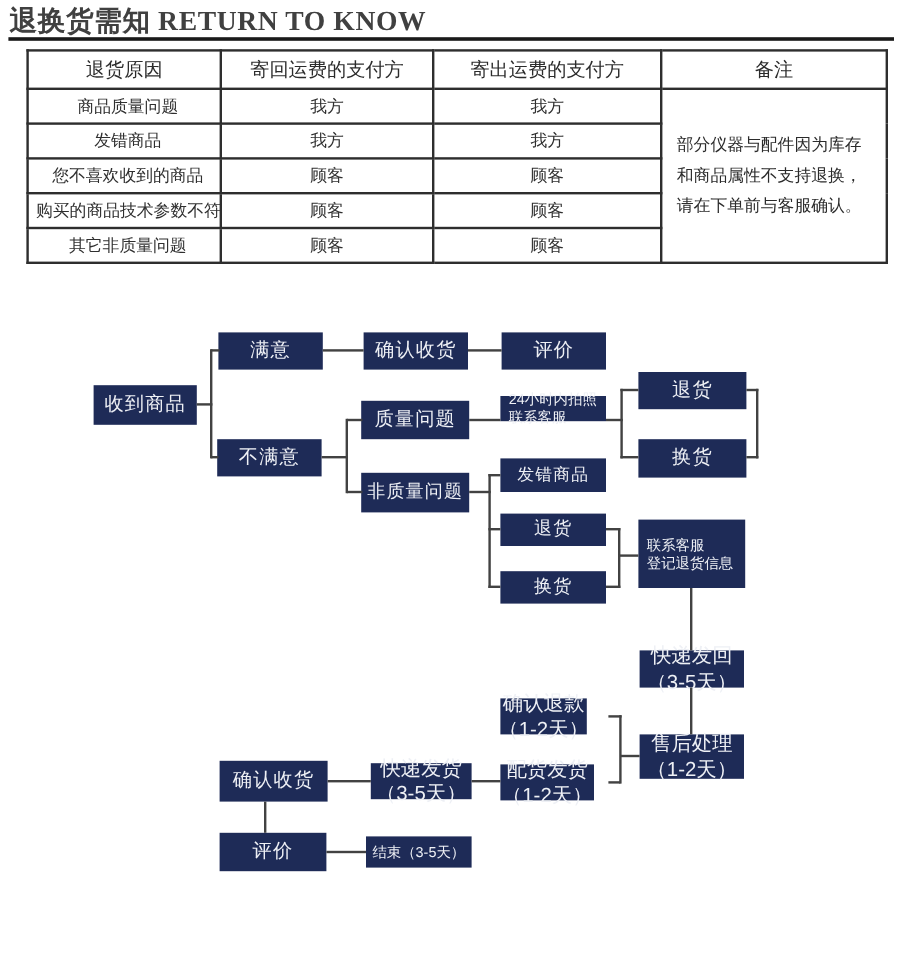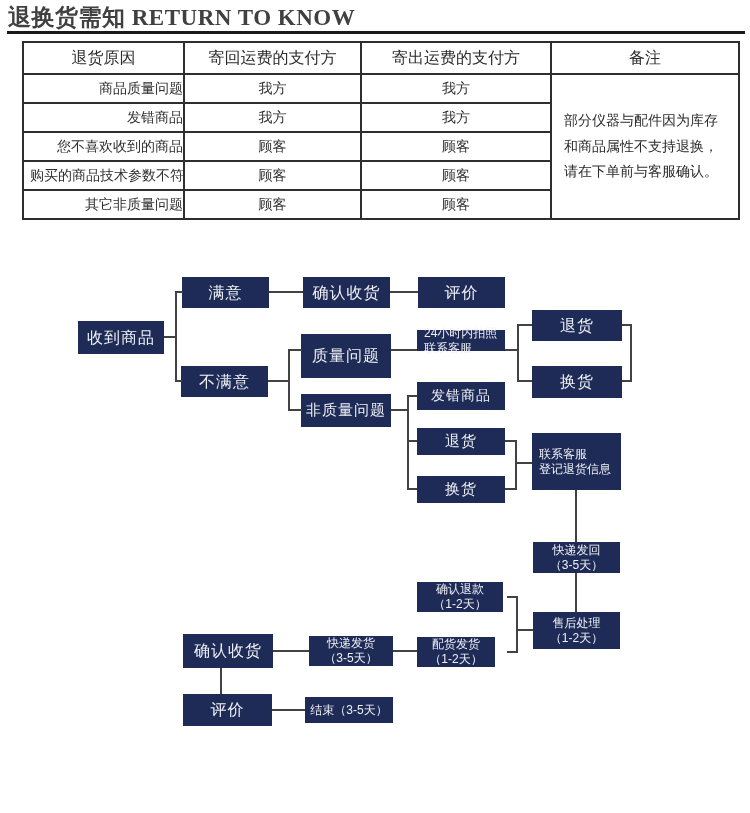--- a/index.html
+++ b/index.html
@@ -24,58 +24,58 @@
     position:absolute; left:22px; top:41px; width:716px;
     border-collapse:collapse; table-layout:fixed;
   }
   table.policy th, table.policy td {
     border:2px solid #2e2e2e; font-weight:normal;
   }
   table.policy th {
     height:32px; font-size:16px; text-align:center; color:#2b2b2b;
   }
   table.policy td { height:29px; font-size:14px; }
-  td.reason { text-align:right; padding-left:6px; white-space:nowrap; }
+  td.reason { text-align:center; padding-left:6px; white-space:nowrap; }
   td.payer  { text-align:center; }
   td.note {
     font-size:14px; line-height:1.85; padding:4px 10px 4px 12px;
     vertical-align:middle; color:#2b2b2b;
   }
   
   .flow { position:absolute; left:0; top:0; width:750px; height:813px; }
   .node {
     position:absolute; background:#1e2b57; color:#eef0f5;
     display:flex; align-items:center; justify-content:center;
     font-size:16px; letter-spacing:1px; line-height:1.25; white-space:nowrap;
   }
-  .node.sm { flex-direction:column; font-size:12px; letter-spacing:0;text-align:center; }
+  .node.sm { flex-direction:column; font-size:17px; letter-spacing:0;text-align:center; }
   .node.sm-left {
     flex-direction:column; align-items:flex-start; justify-content:center;
     padding-left:7px; font-size:12px; letter-spacing:0;
   }
   .hl, .vl { position:absolute; background:#424242; display:block; }
   .hl { height:2px; } .vl { width:2px; }
 
   .n-received{left:78px;top:321px;width:86px;height:33px}
   .n-satisfied{left:182px;top:277px;width:87px;height:31px}
   .n-confirm-top{left:303px;top:277px;width:87px;height:31px}
   .n-review-top{left:418px;top:277px;width:87px;height:31px}
-  .n-quality{left:301px;top:334px;width:90px;height:44px}
+  .n-quality{left:301px;top:334px;width:90px;height:32px}
   .n-photo24{left:417px;top:330px;width:88px;height:21px}
   .n-unsatisfied{left:181px;top:366px;width:87px;height:31px}
   .n-nonquality{left:301px;top:394px;width:90px;height:33px;font-size:15px}
   .n-transfer{left:417px;top:382px;width:88px;height:28px;font-size:14px}
   .n-return-a{left:532px;top:310px;width:90px;height:31px}
   .n-exchange-a{left:532px;top:366px;width:90px;height:32px}
   .n-return-b{left:417px;top:428px;width:88px;height:27px;font-size:15px}
   .n-exchange-b{left:417px;top:476px;width:88px;height:27px;font-size:15px}
   .n-contact{left:532px;top:433px;width:89px;height:57px}
   .n-express-return{left:533px;top:542px;width:87px;height:31px}
   .n-after-sales{left:533px;top:612px;width:87px;height:37px}
-  .n-confirm-refund{left:417px;top:582px;width:86px;height:30px}
+  .n-confirm-refund{left:417px;top:582px;width:72px;height:30px}
   .n-dispatch{left:417px;top:637px;width:78px;height:30px}
   .n-express-ship{left:309px;top:636px;width:84px;height:30px}
   .n-confirm-bottom{left:183px;top:634px;width:90px;height:34px}
   .n-review-bottom{left:183px;top:694px;width:89px;height:32px}
   .n-end{left:305px;top:697px;width:88px;height:26px;font-size:12px;letter-spacing:0}
 </style>
 </head>
 <body>
 
 <div class="title">退换货需知 RETURN TO KNOW</div>

